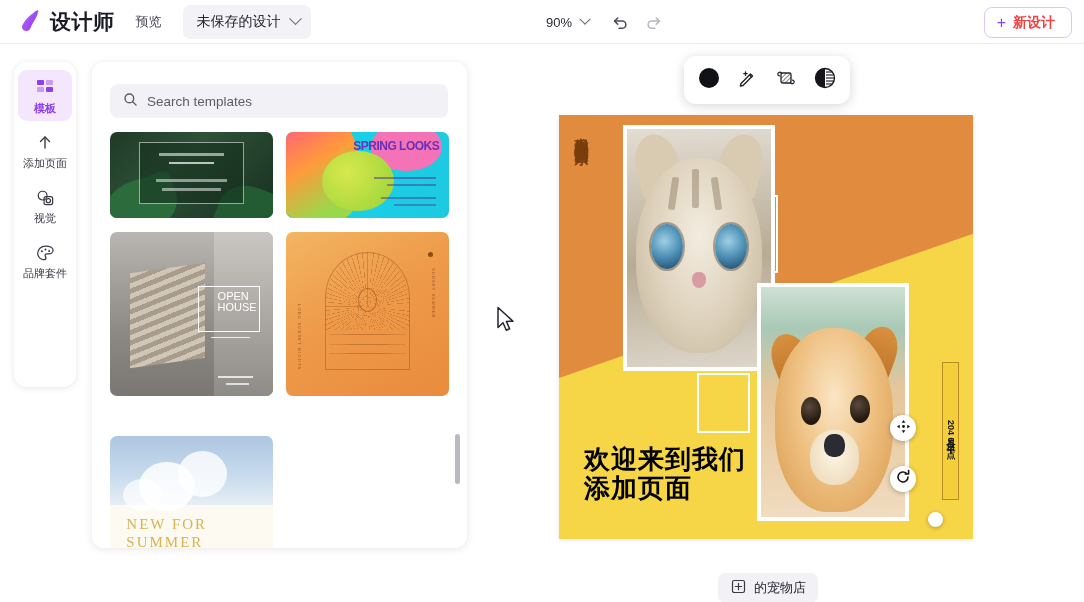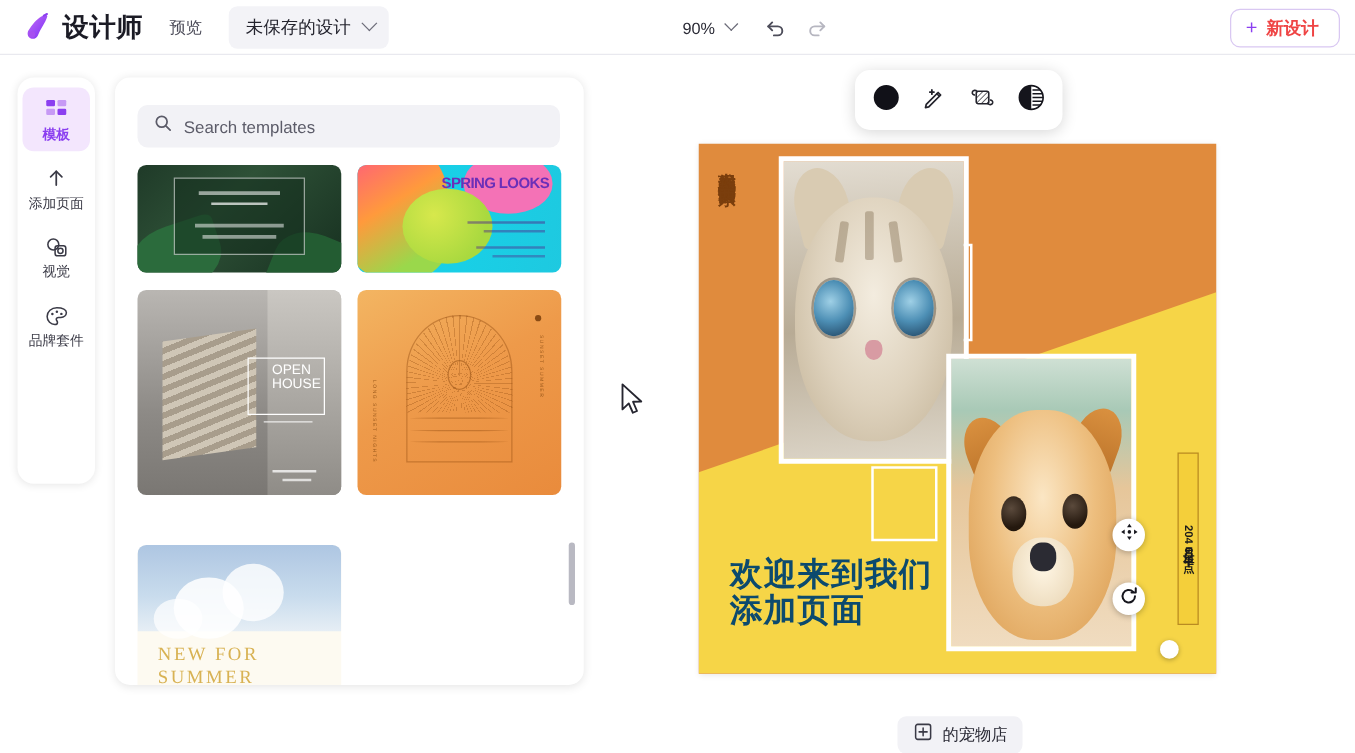--- a/index.html
+++ b/index.html
@@ -222,21 +222,21 @@
   .cv-ph-dog {
     position: absolute; left: 198px; top: 168px; width: 152px; height: 238px;
     border: 4px solid #ffffff;
     background: linear-gradient(180deg,#cfe0d4 0%,#a8c9b6 18%,#e6c69a 45%,#f0dcc0 100%);
     overflow:hidden;
   }
   .cv-outline1 { position: absolute; left: 139px; top: 80px; width: 80px; height: 78px; border: 2px solid #ffffff; }
   .cv-outline2 { position: absolute; left: 138px; top: 258px; width: 53px; height: 60px; border: 2px solid #ffffff; }
   .cv-heading {
     position: absolute; left: 25px; bottom: 36px;
-    font-size: 26px; font-weight: 800; color: #0c4a6e;
+    font-size: 26px; font-weight: 800; color: #000000;
     line-height: 1.12; letter-spacing: 1px;
   }
   .cv-datebox {
     position: absolute; right: 14px; top: 247px;
     width: 17px; height: 138px;
     background: #f4cf3a; border: 1px solid #b98b22;
     writing-mode: vertical-rl;
     font-size: 9px; color: #1a1a1a; font-weight: 700;
     display:flex; align-items:center; justify-content:center;
     letter-spacing:0px;

